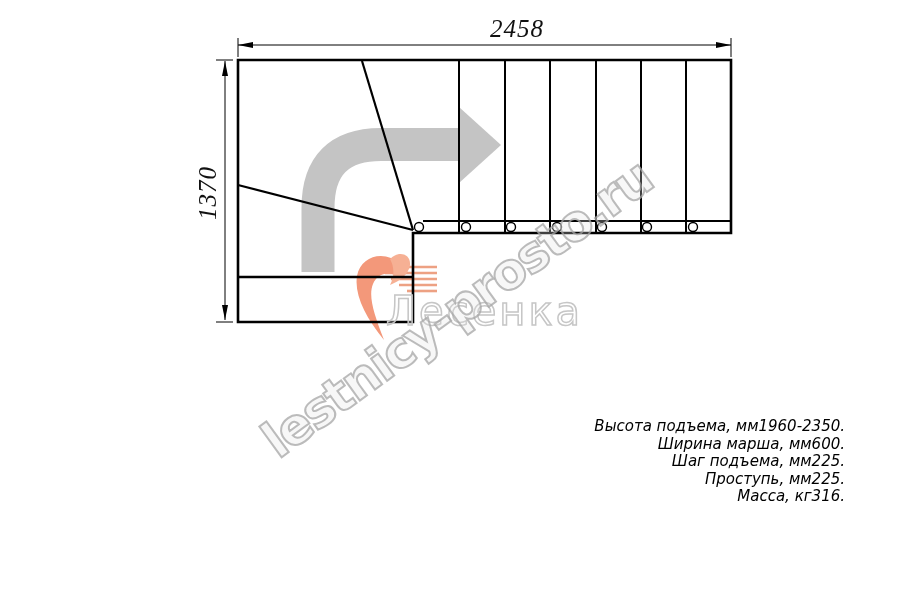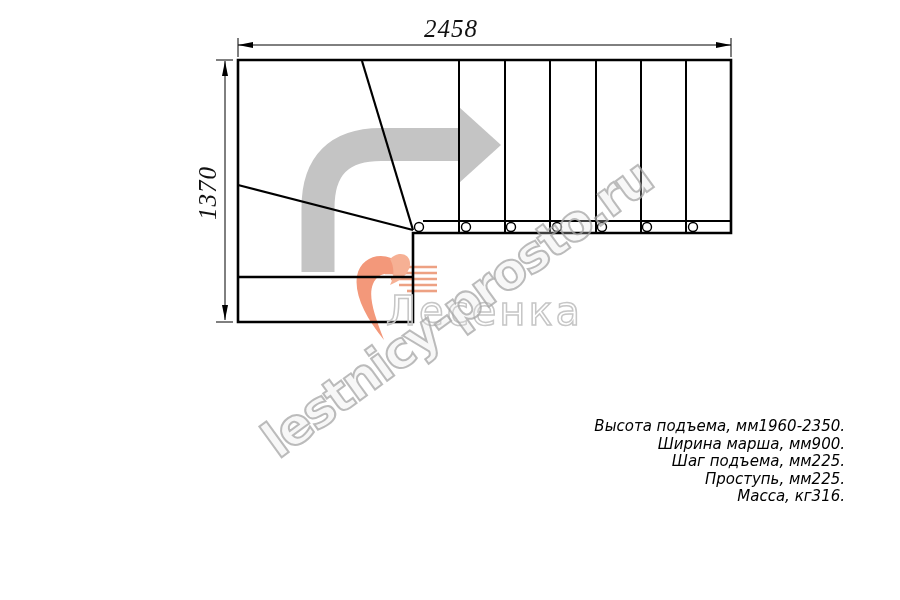--- a/index.html
+++ b/index.html
@@ -2,21 +2,21 @@
 <html><head>
 <meta charset="utf-8">
 <style>
   html,body{margin:0;padding:0;background:#fff;}
   .stage{position:relative;width:900px;height:600px;background:#fff;overflow:hidden;
          font-family:"DejaVu Sans",sans-serif;}
   .stage svg{position:absolute;left:0;top:0;}
 
   .dim-label{position:absolute;font-family:"Liberation Serif",serif;font-style:italic;
              font-size:25px;color:#111;letter-spacing:1px;white-space:nowrap;}
-  .dim-width{left:424px;top:15px;width:120px;text-align:left;}
+  .dim-width{left:424px;top:15px;width:120px;text-align:right;}
   .dim-height{left:147px;top:180px;width:120px;height:26px;text-align:center;
               transform:rotate(-90deg);transform-origin:center;}
 
   .watermark{position:absolute;left:197px;top:269px;width:520px;height:80px;
              display:flex;align-items:center;justify-content:center;
              transform:rotate(-36deg);transform-origin:center;
              font-weight:bold;font-size:50px;letter-spacing:-2px;white-space:nowrap;
              color:rgba(228,228,228,0.28);-webkit-text-stroke:2px rgba(165,165,165,0.75);
              pointer-events:none;}
 
@@ -112,21 +112,21 @@
 
   <div class="watermark">lestnicy-prosto.ru</div>
 
   <div class="specs">
     <div class="spec-row">
       <span>Высота подъема, мм</span>
       <span>1960-2350.</span>
     </div>
     <div class="spec-row">
       <span>Ширина марша, мм</span>
-      <span>900.</span>
+      <span>600.</span>
     </div>
     <div class="spec-row">
       <span>Шаг подъема, мм</span>
       <span>225.</span>
     </div>
     <div class="spec-row">
       <span>Проступь, мм</span>
       <span>225.</span>
     </div>
     <div class="spec-row">

